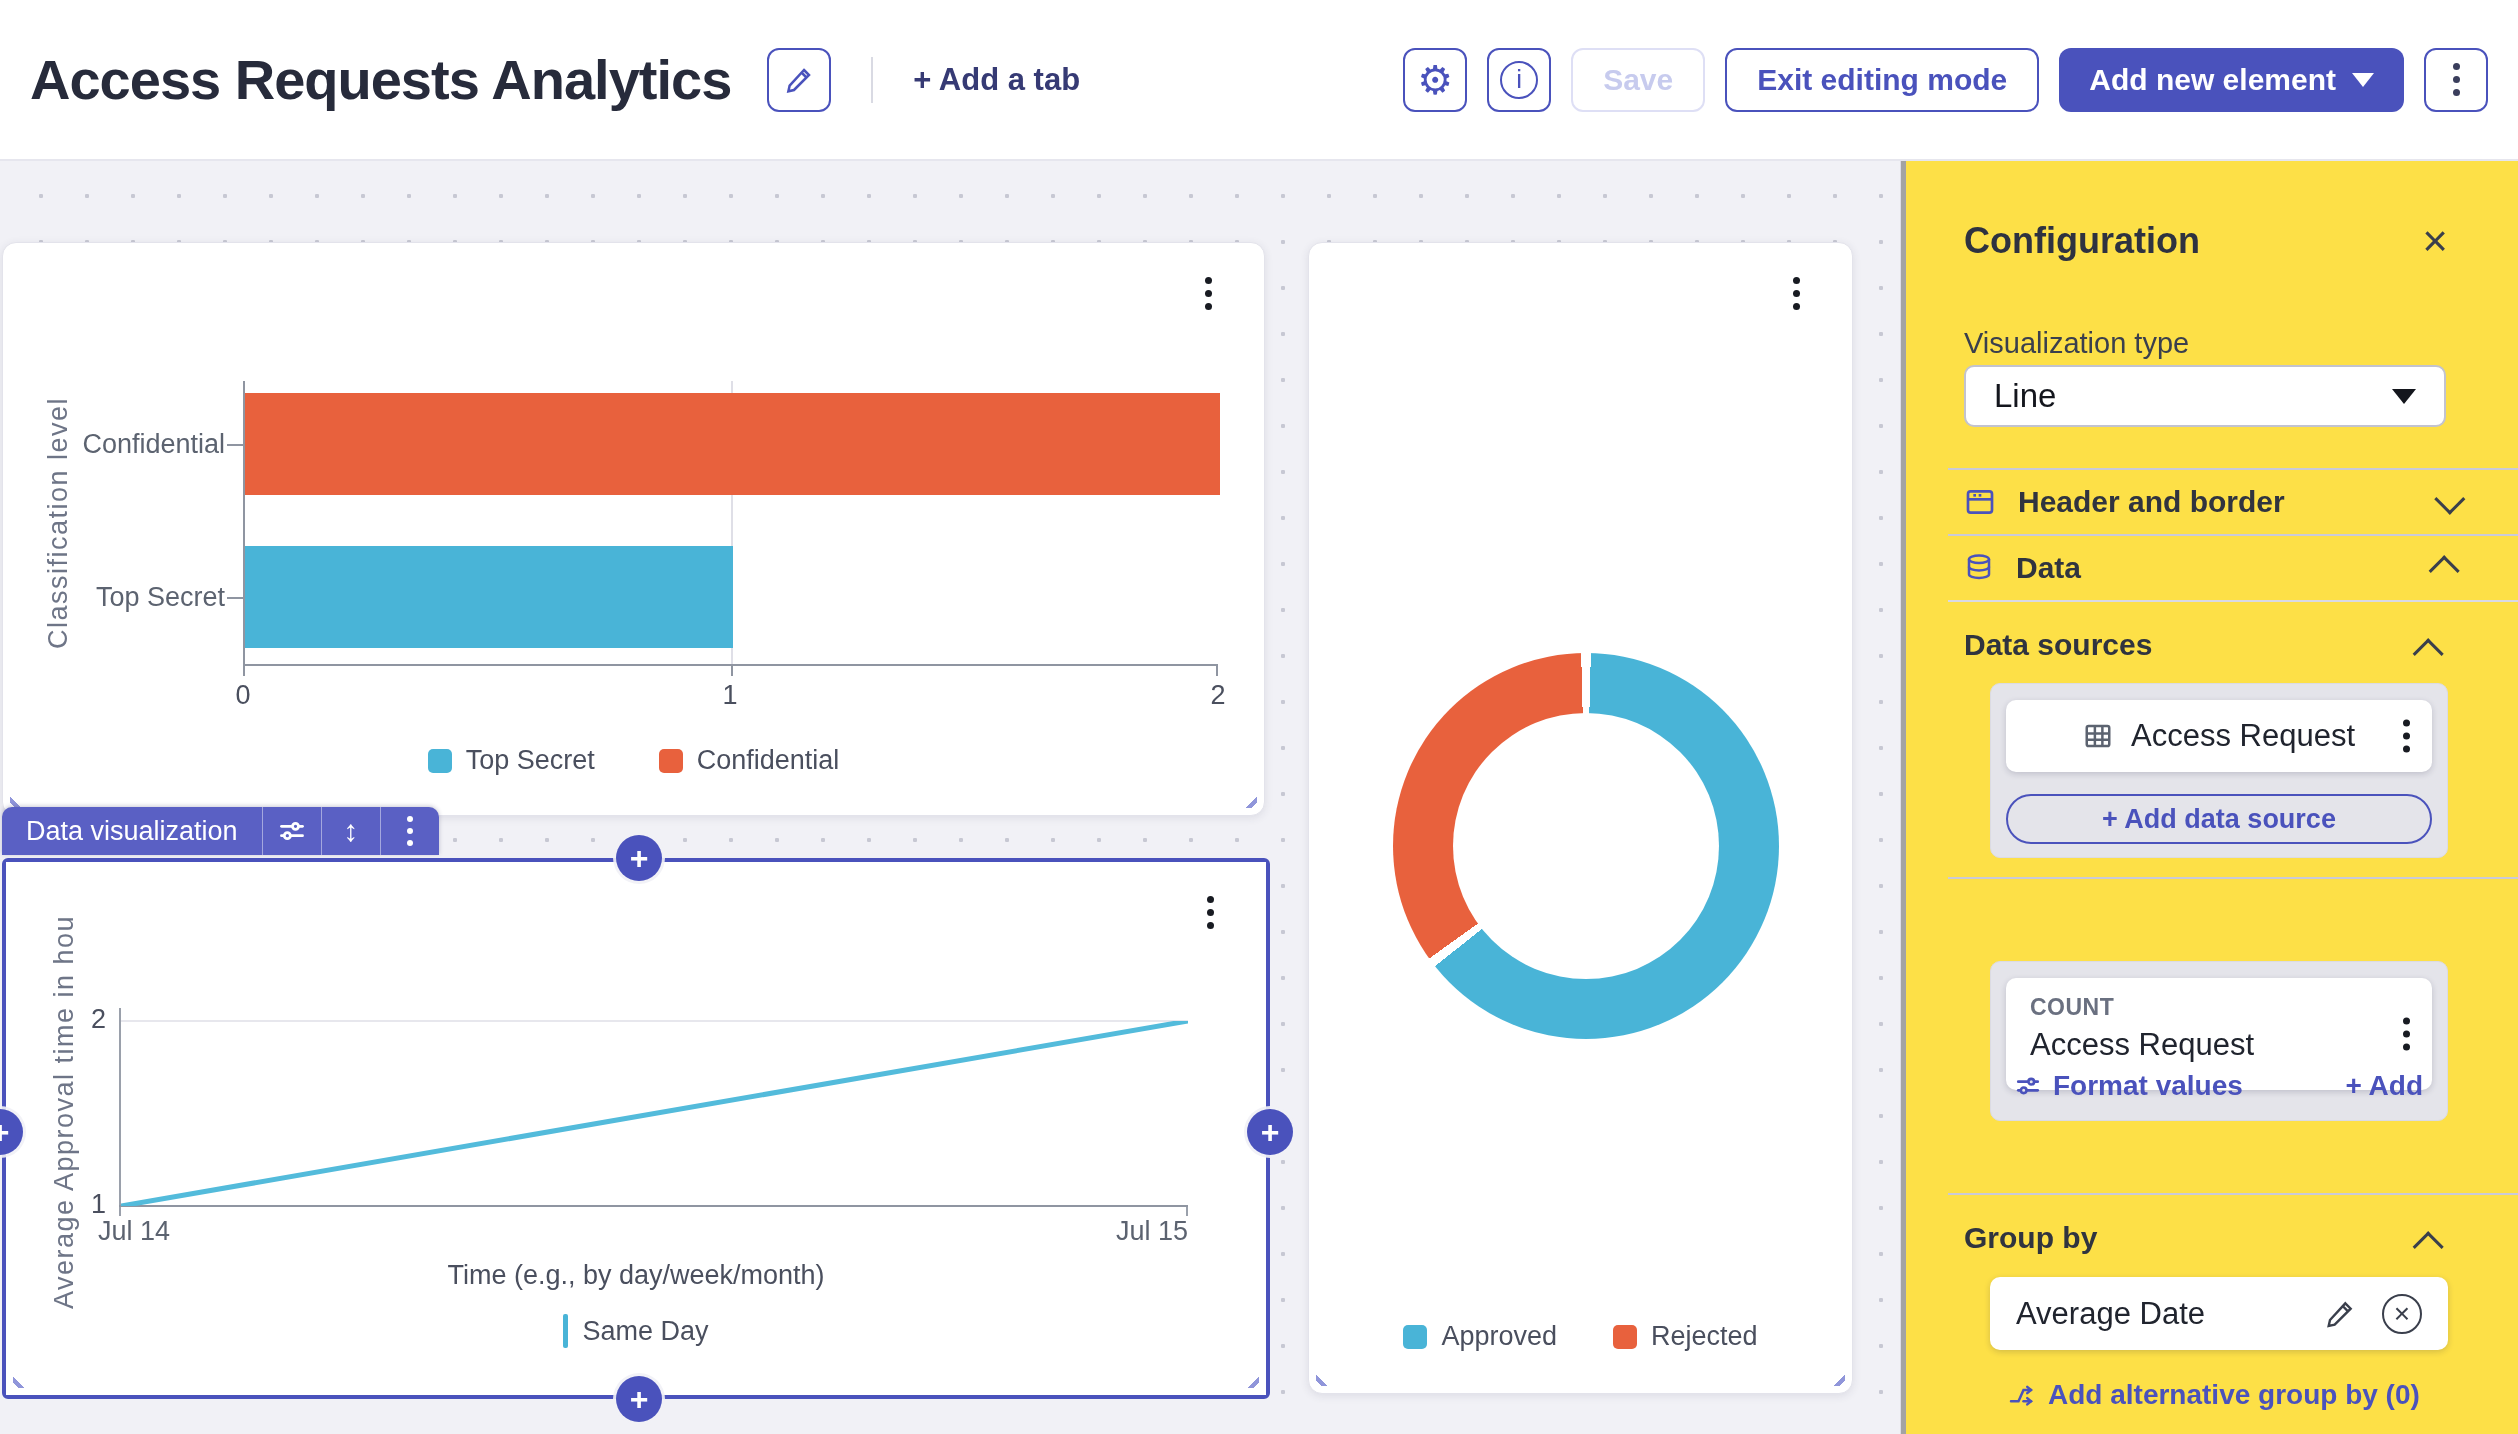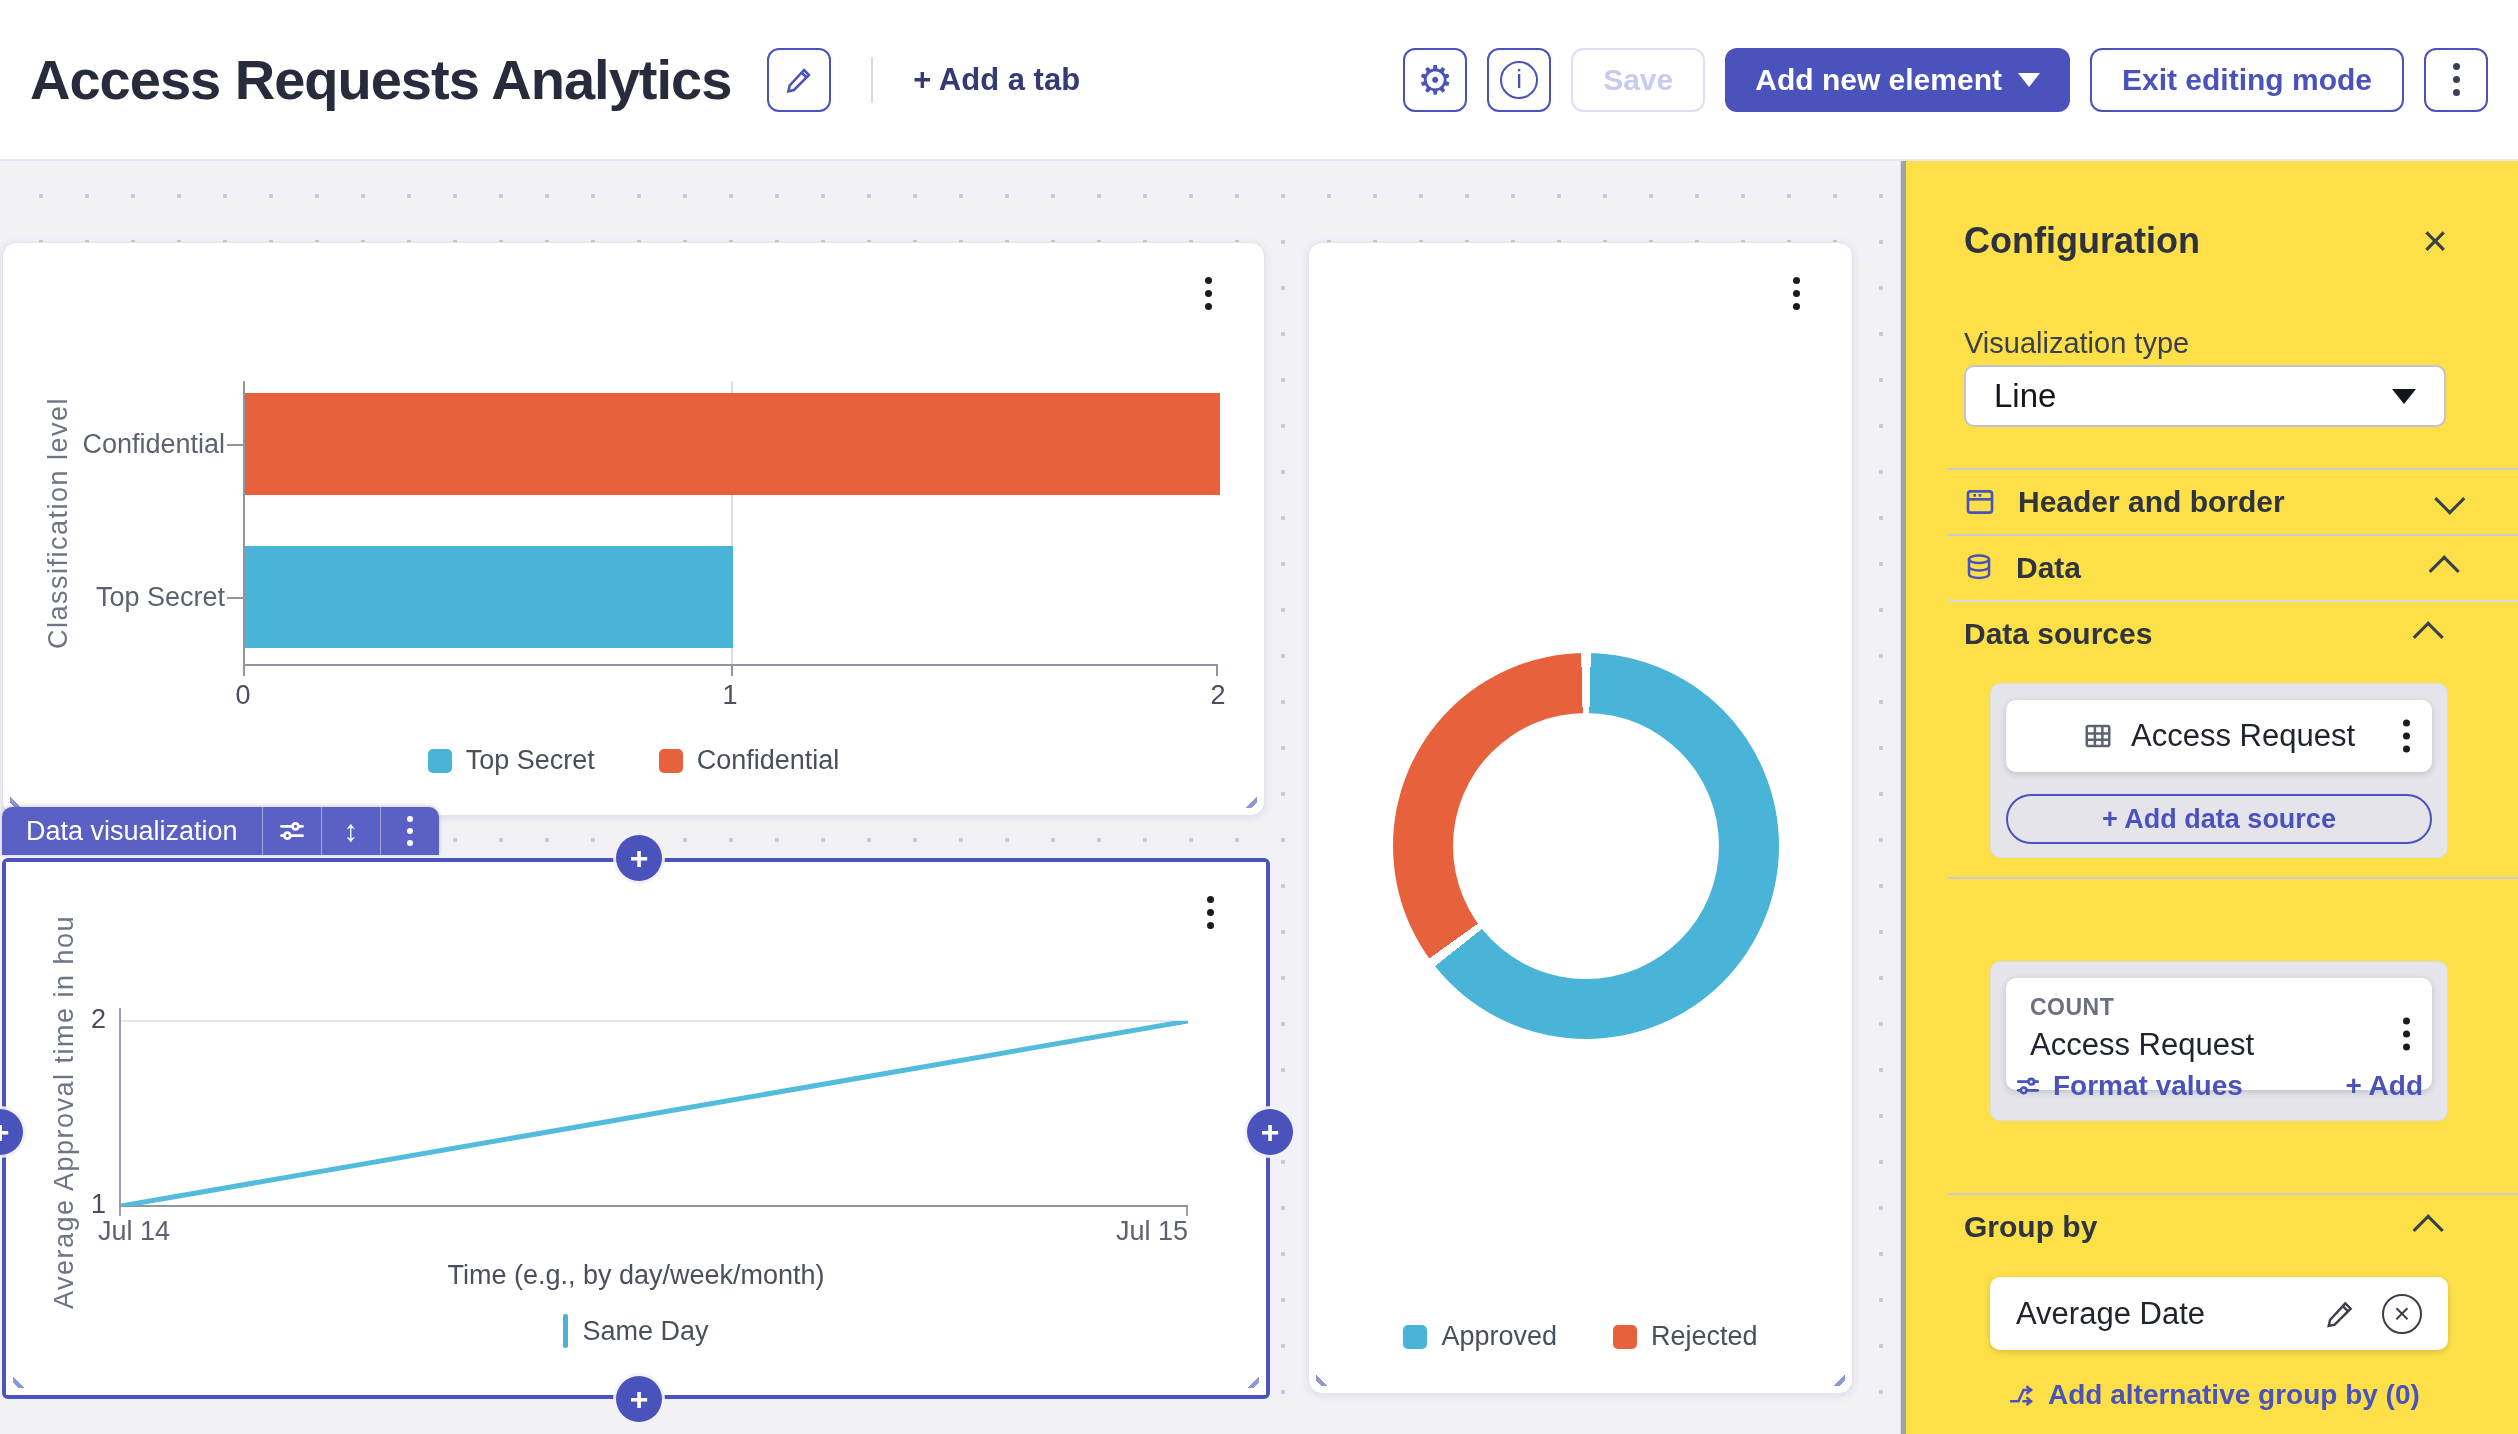--- a/index.html
+++ b/index.html
@@ -108,21 +108,21 @@
   .cfg-label { position:absolute; top:166px; left:58px; font-size:29px; color:#3A3F4D; }
   .cfg-select { position:absolute; top:204px; left:58px; width:482px; height:62px; background:#fff;
     border:2px solid #C2C3CF; border-radius:10px; display:flex; align-items:center; padding:0 28px;
     font-size:33px; color:#14161D; cursor:pointer; }
   .cfg-select .caret { margin-left:auto; width:0; height:0; border-left:12px solid transparent;
     border-right:12px solid transparent; border-top:15px solid #14161D; }
   .cfg-hr { position:absolute; left:42px; right:0; height:0; border-top:2px solid #CACAD8; }
   .cfg-row { position:absolute; left:58px; right:60px; height:66px; display:flex; align-items:center;
     gap:22px; cursor:pointer; }
   .cfg-row-label { font-size:30px; font-weight:bold; color:#30343F; }
-  .cfg-subhead { position:absolute; left:58px; right:76px; height:56px; display:flex; align-items:center; cursor:pointer; }
+  .cfg-subhead { position:absolute; left:58px; right:76px; height:56px; display:flex; align-items:flex-end; cursor:pointer; }
   .chev { margin-left:auto; width:22px; height:22px; border-right:3px solid #3A3F4C; border-bottom:3px solid #3A3F4C; flex:0 0 auto; }
   .chev.down { transform:rotate(45deg) translateY(-4px); }
   .chev.up { transform:rotate(-135deg) translateY(-4px); }
   .cfg-container { position:absolute; left:84px; width:458px; background:#E4E4EA; border:1px solid #DBDBE3;
     border-radius:10px; }
   .src-card { position:absolute; top:16px; left:15px; right:15px; height:72px; background:#fff; border-radius:10px;
     box-shadow:0 2px 6px rgba(30,30,60,.18); display:flex; align-items:center; justify-content:center; gap:18px; cursor:pointer; }
   .src-card .kebab, .metric-card .kebab { position:absolute; right:22px; top:50%; transform:translateY(-50%); }
   .src-card-label { font-size:31px; color:#20242E; }
   .add-src-btn { position:absolute; left:15px; right:15px; top:110px; height:50px; border:2px solid #4A52BC;
@@ -160,25 +160,25 @@
     <div class="add-tab">+ Add a tab</div>
 
     <div class="hdr-right">
       <div class="icon-btn">
         <span class="gear-glyph">⚙</span>
       </div>
       <div class="icon-btn">
         <span class="info-circle">i</span>
       </div>
       <div class="btn btn-save">Save</div>
+      <div class="btn btn-exit">Exit editing mode</div>
       <div class="btn btn-add-element">
         <span>Add new element</span>
         <span class="caret-down"></span>
       </div>
-      <div class="btn btn-exit">Exit editing mode</div>
       <div class="icon-btn">
         <span class="kebab purple">
             <i></i>
             <i></i>
             <i></i>
           </span>
       </div>
     </div>
   </div>
 

